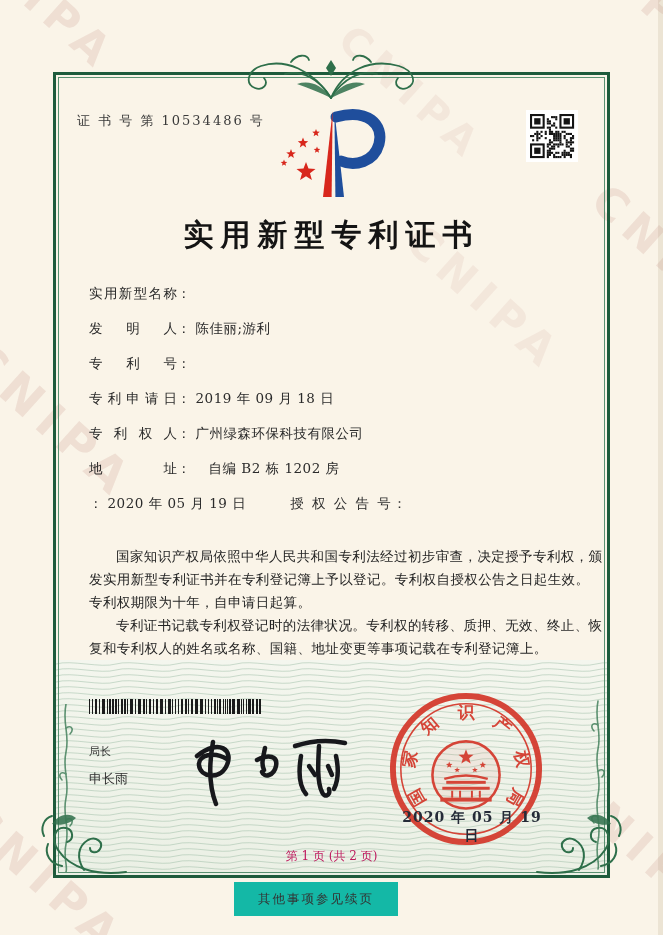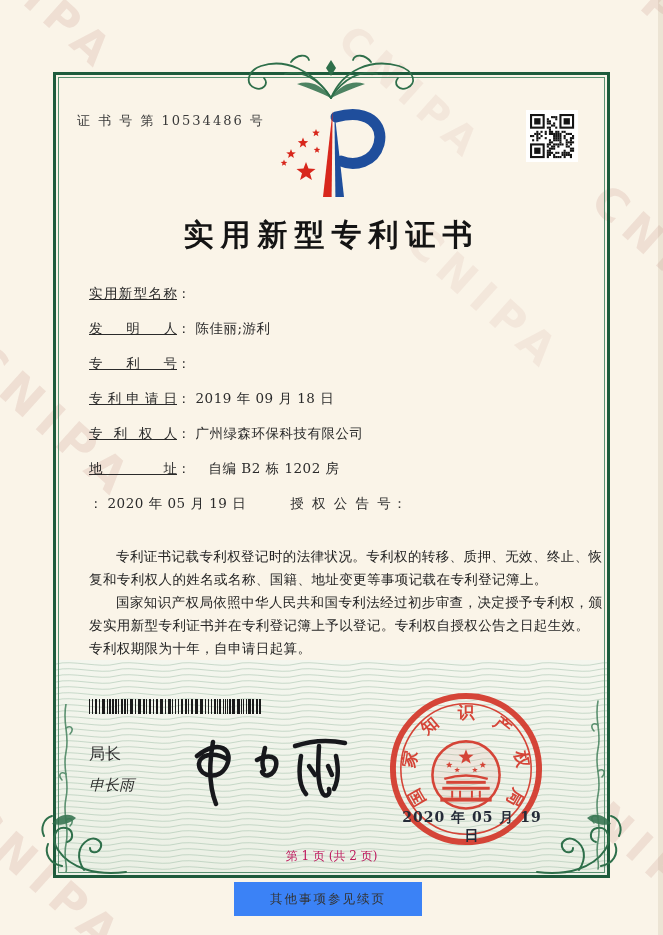--- a/index.html
+++ b/index.html
@@ -43,43 +43,43 @@
   #cert-no{position:absolute;left:77px;top:112px;font-size:13px;letter-spacing:2px;color:#3a3a3a;z-index:4;}
   #logo{position:absolute;left:260px;top:103px;z-index:4;}
   #qr{position:absolute;left:526px;top:110px;z-index:4;background:#ffffff;padding:0;}
   #doc-title{
     position:absolute;left:0;top:199px;width:100%;text-align:center;z-index:4;
     font-size:30px;font-weight:bold;letter-spacing:7px;color:#141414;margin-top:16px;
   }
   
   #fields{position:absolute;left:89px;top:283px;width:518px;z-index:4;color:#2b2b2b;}
   .row{display:flex;margin-bottom:14px;font-size:13.5px;line-height:21px;}
-  .lbl{flex:none;width:88px;display:inline-block;text-align:justify;text-align-last:justify;text-decoration:underline;}
+  .lbl{flex:none;width:88px;display:inline-block;text-align:justify;text-align-last:justify;}
   .colon{flex:none;}
   .val{margin-left:5px;letter-spacing:0.5px;}
   .val .l2{padding-left:13px;}
   .lbl2{letter-spacing:2px;margin-left:44px;}
   
   #paras{position:absolute;left:89px;top:545px;width:514px;z-index:4;color:#242424;}
   #paras p{margin:0;font-size:13.5px;line-height:23px;text-indent:2em;letter-spacing:0.4px;}
   
   #barcode{position:absolute;left:89px;top:699px;z-index:4;}
   #signoff{position:absolute;left:89px;top:744px;z-index:4;font-family:"DejaVu Sans","Liberation Sans",sans-serif;color:#2f2f2f;}
-  #signoff .role{font-size:16px;margin-bottom:11px;}
-  #signoff .name{font-size:15px;font-style:italic;}
+  #signoff .role{font-size:11px;margin-bottom:11px;}
+  #signoff .name{font-size:13px;}
   #signature{position:absolute;left:175px;top:728px;z-index:4;}
   #seal{position:absolute;left:387px;top:690px;z-index:5;opacity:0.93;}
   #seal-date{
     position:absolute;left:398px;top:809px;width:148px;text-align:center;z-index:6;
     font-size:14px;letter-spacing:1px;color:#252b38;font-weight:bold;
   }
   #page-info{position:absolute;left:0;top:848px;width:100%;text-align:center;font-size:12px;color:#be185d;z-index:4;}
   #note-box{
-    position:absolute;left:234px;top:882px;width:188px;height:34px;z-index:5;
-    background:#3b82f6;display:flex;align-items:center;justify-content:center;
+    position:absolute;left:234px;top:882px;width:164px;height:34px;z-index:5;
+    background:#14b8a6;display:flex;align-items:center;justify-content:center;
     font-size:12.5px;color:#333;letter-spacing:2px;
   }
 </style>
 </head>
 <body>
 
 <div id="page-edge-right"></div>
 
 <span class="wm w1">CNIPA</span>
 <span class="wm w2">CNIPA</span>
@@ -372,22 +372,22 @@
   </div>
   <div class="row">
       <span class="colon">：</span>
     <span class="val">2020 年 05 月 19 日</span>
     <span class="lbl2">授 权 公 告 号</span>
       <span class="colon">：</span>
   </div>
 </div>
 
 <div id="paras">
+  <p>国家知识产权局依照中华人民共和国专利法经过初步审查，决定授予专利权，颁发实用新型专利证书并在专利登记簿上予以登记。专利权自授权公告之日起生效。专利权期限为十年，自申请日起算。</p>
   <p>专利证书记载专利权登记时的法律状况。专利权的转移、质押、无效、终止、恢复和专利权人的姓名或名称、国籍、地址变更等事项记载在专利登记簿上。</p>
-  <p>国家知识产权局依照中华人民共和国专利法经过初步审查，决定授予专利权，颁发实用新型专利证书并在专利登记簿上予以登记。专利权自授权公告之日起生效。专利权期限为十年，自申请日起算。</p>
 </div>
 
 <svg id="barcode" width="176" height="15" viewBox="0 0 176 15">
     <rect x="0" y="0" width="1" height="15" fill="#1b1b1b"></rect>
     <rect x="3" y="0" width="1" height="15" fill="#1b1b1b"></rect>
     <rect x="6" y="0" width="2" height="15" fill="#1b1b1b"></rect>
     <rect x="10" y="0" width="1" height="15" fill="#1b1b1b"></rect>
     <rect x="13" y="0" width="3" height="15" fill="#1b1b1b"></rect>
     <rect x="18" y="0" width="1" height="15" fill="#1b1b1b"></rect>
     <rect x="20" y="0" width="2" height="15" fill="#1b1b1b"></rect>

